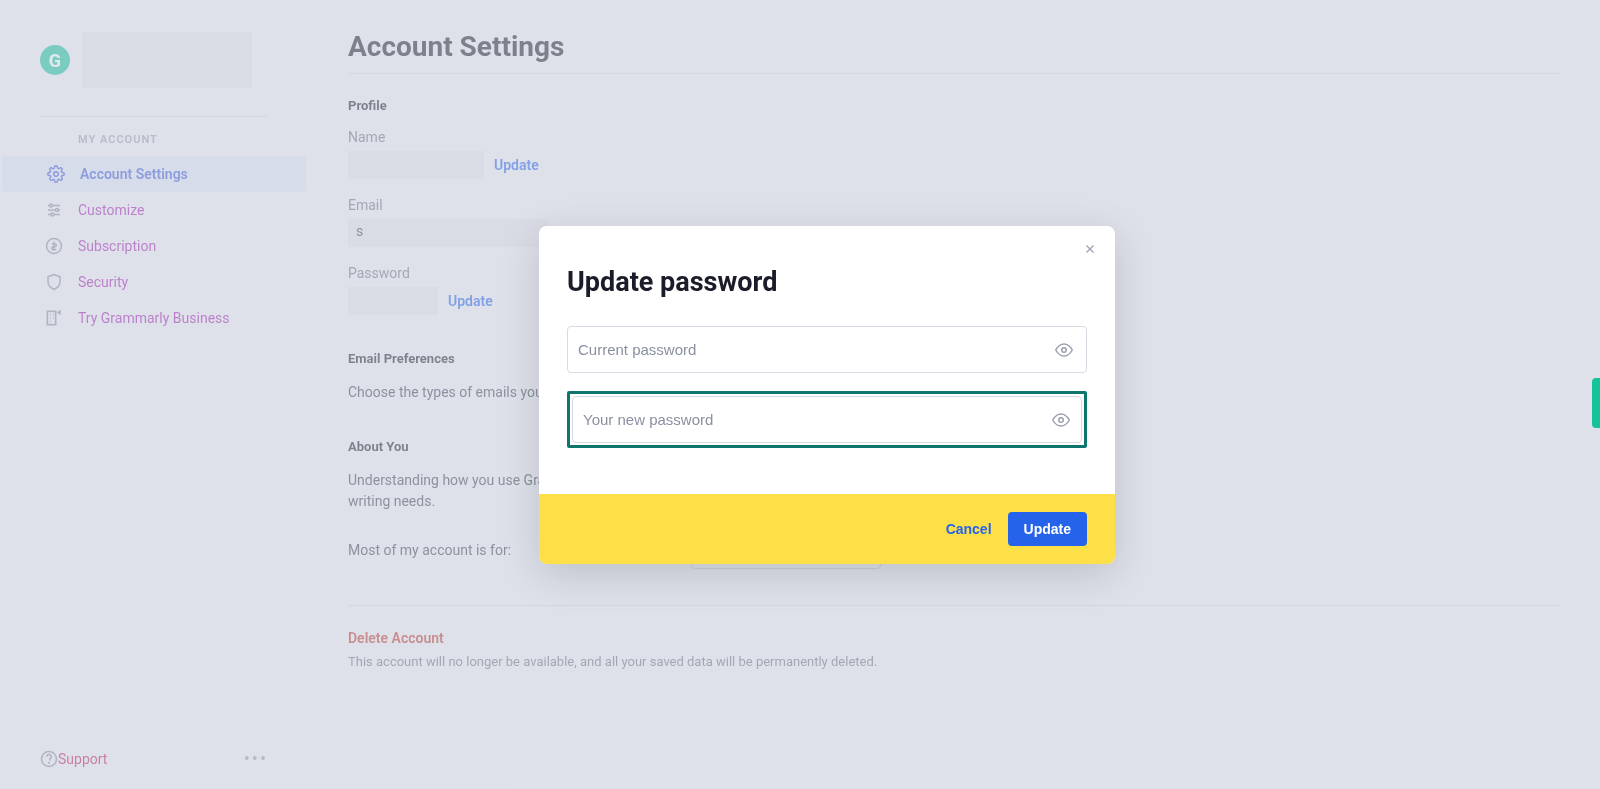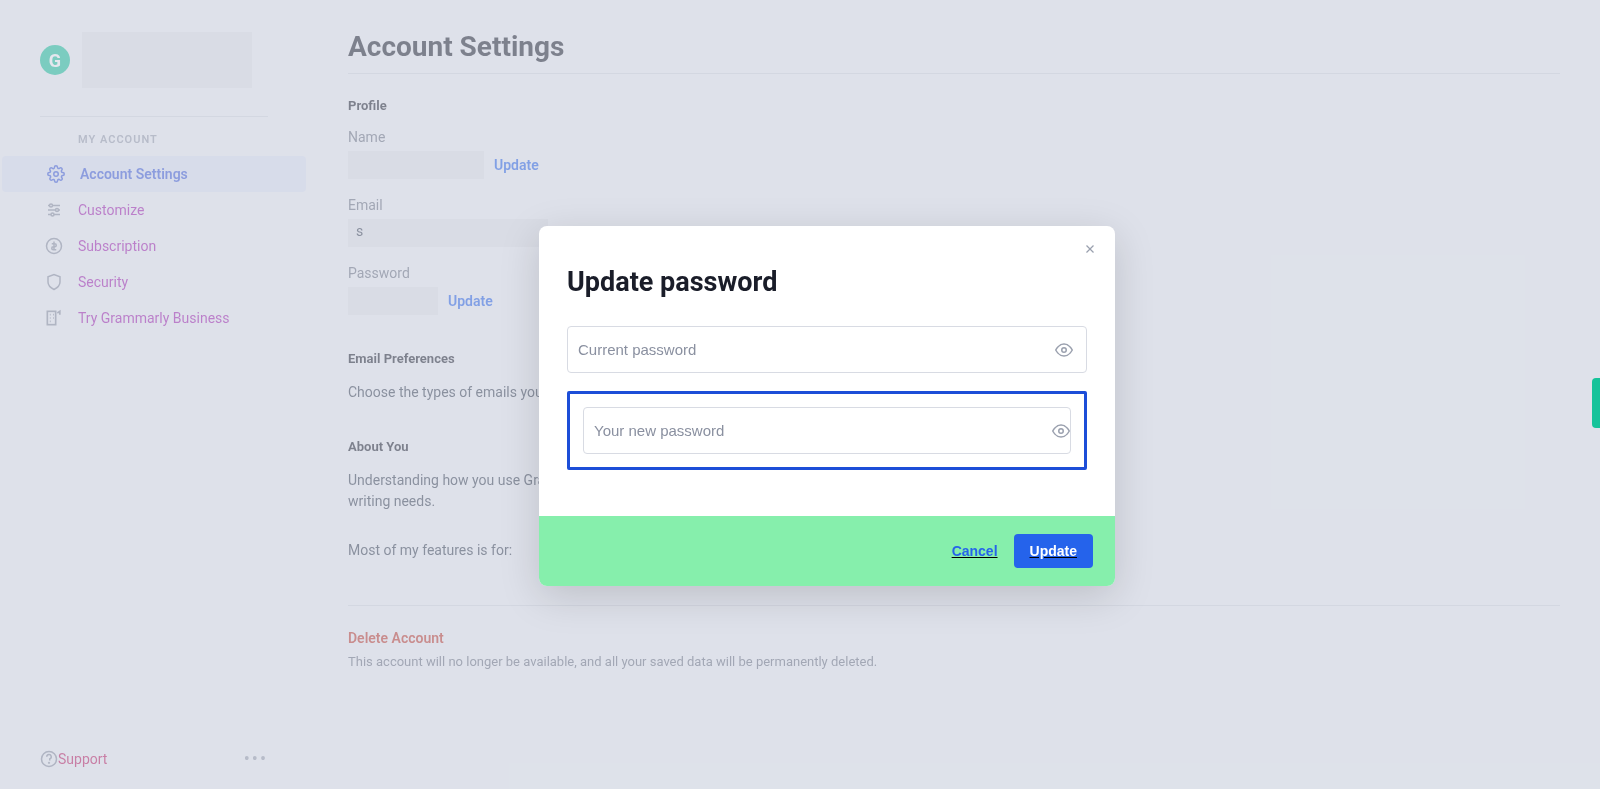--- a/index.html
+++ b/index.html
@@ -33,24 +33,24 @@
 .delete-title { color: #c0392b; font-weight: 600; font-size: 14px; margin-bottom: 8px; }
 .delete-desc { font-size: 13px; color: #6b7280; }
 .overlay { position: absolute; inset: 0; background: rgba(207,212,224,0.55); z-index: 10; }
 .modal { position: absolute; left: 539px; top: 226px; width: 576px; background: #fff; border-radius: 8px; box-shadow: 0 10px 40px rgba(0,0,0,0.15); z-index: 20; }
 .modal-close { position: absolute; top: 16px; right: 18px; color: #9aa0ae; cursor: pointer; font-size: 16px; }
 .modal-body { padding: 40px 28px 28px 28px; }
 .modal-title { font-size: 27px; font-weight: 700; color: #1a1d29; margin-bottom: 28px; }
 .input-group { position: relative; margin-bottom: 18px; }
 .input-group input { width: 100%; padding: 14px 42px 14px 10px; border: 1px solid #d8dbe3; border-radius: 4px; font-size: 15px; color: #374151; outline: none; }
 .input-group input::placeholder { color: #8a90a0; }
-.input-group.highlight { border: 3px solid #1d4ed8; border-radius: 2px; padding: 11px; }
+.input-group.highlight { border: 3px solid #0f766e; border-radius: 2px; padding: 0; }
 .input-group.highlight input { border: 1px solid #d8dbe3; margin: 2px; width: calc(100% - 4px); }
 .eye-icon { position: absolute; right: 14px; top: 50%; transform: translateY(-50%); color: #9aa0ae; cursor: pointer; }
-.modal-footer { background: #86efac; padding: 18px 22px; border-radius: 0 0 8px 8px; display: flex; justify-content: flex-end; gap: 16px; align-items: center; text-decoration: underline; }
+.modal-footer { background: #fde047; padding: 18px 28px; border-radius: 0 0 8px 8px; display: flex; justify-content: flex-end; gap: 16px; align-items: center; }
 .btn-cancel { color: #2563eb; font-weight: 600; font-size: 14px; cursor: pointer; background: none; border: none; }
 .btn-primary { background: #2563eb; color: #fff; font-weight: 600; font-size: 14px; padding: 9px 16px; border: none; border-radius: 4px; cursor: pointer; }
 .green-tab { position: absolute; right: 0; top: 378px; width: 8px; height: 50px; background: #15c39a; border-radius: 4px 0 0 4px; z-index: 30; }
 svg { display: block; }
 </style>
 </head>
 <body>
 
 <div class="sidebar">
   <div class="logo-row">
@@ -151,21 +151,21 @@
 
   <div class="section-block">
     <div class="section-title">Email Preferences</div>
     <div class="desc">Choose the types of emails you</div>
   </div>
 
   <div class="section-block">
     <div class="section-title">About You</div>
     <div class="desc">Understanding how you use Grammarly helps us develop features tailored to your writing needs.</div>
     <div class="select-row">
-      <span class="select-label">Most of my features is for:</span>
+      <span class="select-label">Most of my account is for:</span>
       <div class="select-box">
         <span>Other</span>
         <span>
           <svg width="12" height="12" viewBox="0 0 24 24" fill="none" stroke="#8a90a0" stroke-width="2">
               <polyline points="6 9 12 15 18 9"></polyline>
             </svg>
         </span>
       </div>
     </div>
   </div>

